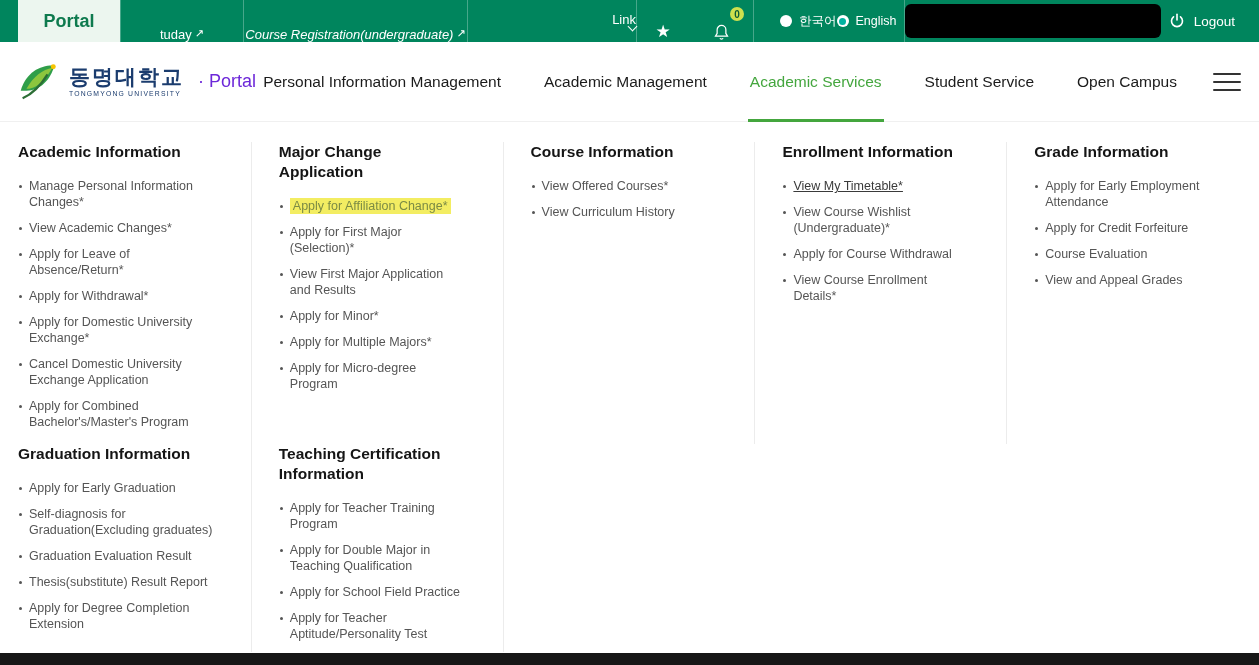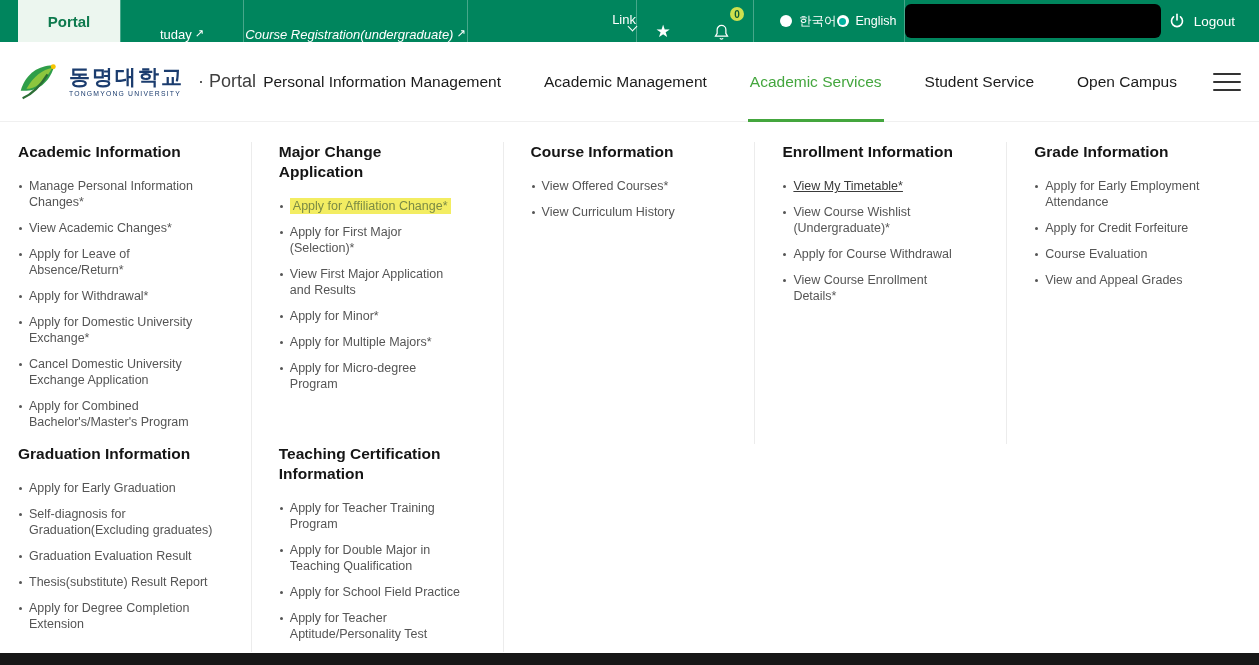--- a/index.html
+++ b/index.html
@@ -17,21 +17,21 @@
     font-family:"Liberation Sans","DejaVu Sans",sans-serif;
     -webkit-font-smoothing:antialiased;
   }
   
   .topbar{
     height:42px;background:var(--topbar-green);display:flex;align-items:stretch;
     color:#fff;padding-left:18px;position:relative;
   }
   .tb-sep{width:1px;background:rgba(255,255,255,.28);}
   .tb-portal{
-    width:102px;background:#ecf6ef;color:#0e7a4e;font-weight:700;font-size:15px;
+    width:102px;background:#ecf6ef;color:#0e7a4e;font-weight:700;font-size:18px;
     display:flex;align-items:center;justify-content:center;cursor:pointer;
   }
   .tb-item{
     display:flex;align-items:flex-end;justify-content:center;font-size:13px;cursor:pointer;white-space:nowrap;
   }
   .tb-tuday{width:122px;}
   .tb-course{width:223px;font-style:italic;}
   .tb-link{width:168px;flex-direction:column;}
   .ext{font-size:11px;margin-left:3px;position:relative;top:-2px;}
   .chev{width:7px;height:7px;border-right:1.6px solid #fff;border-bottom:1.6px solid #fff;transform:rotate(45deg);margin-left:9px;margin-top:-4px;}
@@ -51,21 +51,21 @@
   .tb-logout{margin-left:auto;display:flex;align-items:center;gap:8px;padding-right:24px;font-size:13.5px;cursor:pointer;}
   
   .header{
     height:80px;background:#fff;display:flex;align-items:center;padding:0 18px 0 14px;
     border-bottom:1px solid #f0f0f0;position:relative;z-index:2;
   }
   .logo{display:flex;align-items:center;gap:9px;cursor:pointer;}
   .logo-text{display:flex;flex-direction:column;line-height:1;}
   .logo-ko{font-size:21px;font-weight:700;color:var(--logo-navy);letter-spacing:2px;}
   .logo-en{font-size:6.8px;color:var(--logo-navy);letter-spacing:1.2px;margin-top:4px;}
-  .portal-suffix{font-size:18px;color:#404040;margin-left:14px;}
+  .portal-suffix{font-size:18px;color:#6d28d9;margin-left:14px;}
   .main-nav{margin-left:auto;display:flex;align-items:stretch;gap:43px;margin-right:36px;height:80px;}
   .nav-item{
     display:flex;align-items:center;font-size:15.5px;font-weight:500;color:#1b1b1b;
     cursor:pointer;position:relative;white-space:nowrap;
   }
   .nav-item.active{color:var(--accent-green);}
   .nav-item.active::after{
     content:'';position:absolute;left:-2px;right:-2px;bottom:0;height:3px;background:var(--accent-green);
   }
   .hamburger{width:28px;display:flex;flex-direction:column;gap:6px;cursor:pointer;padding:4px 0;}

